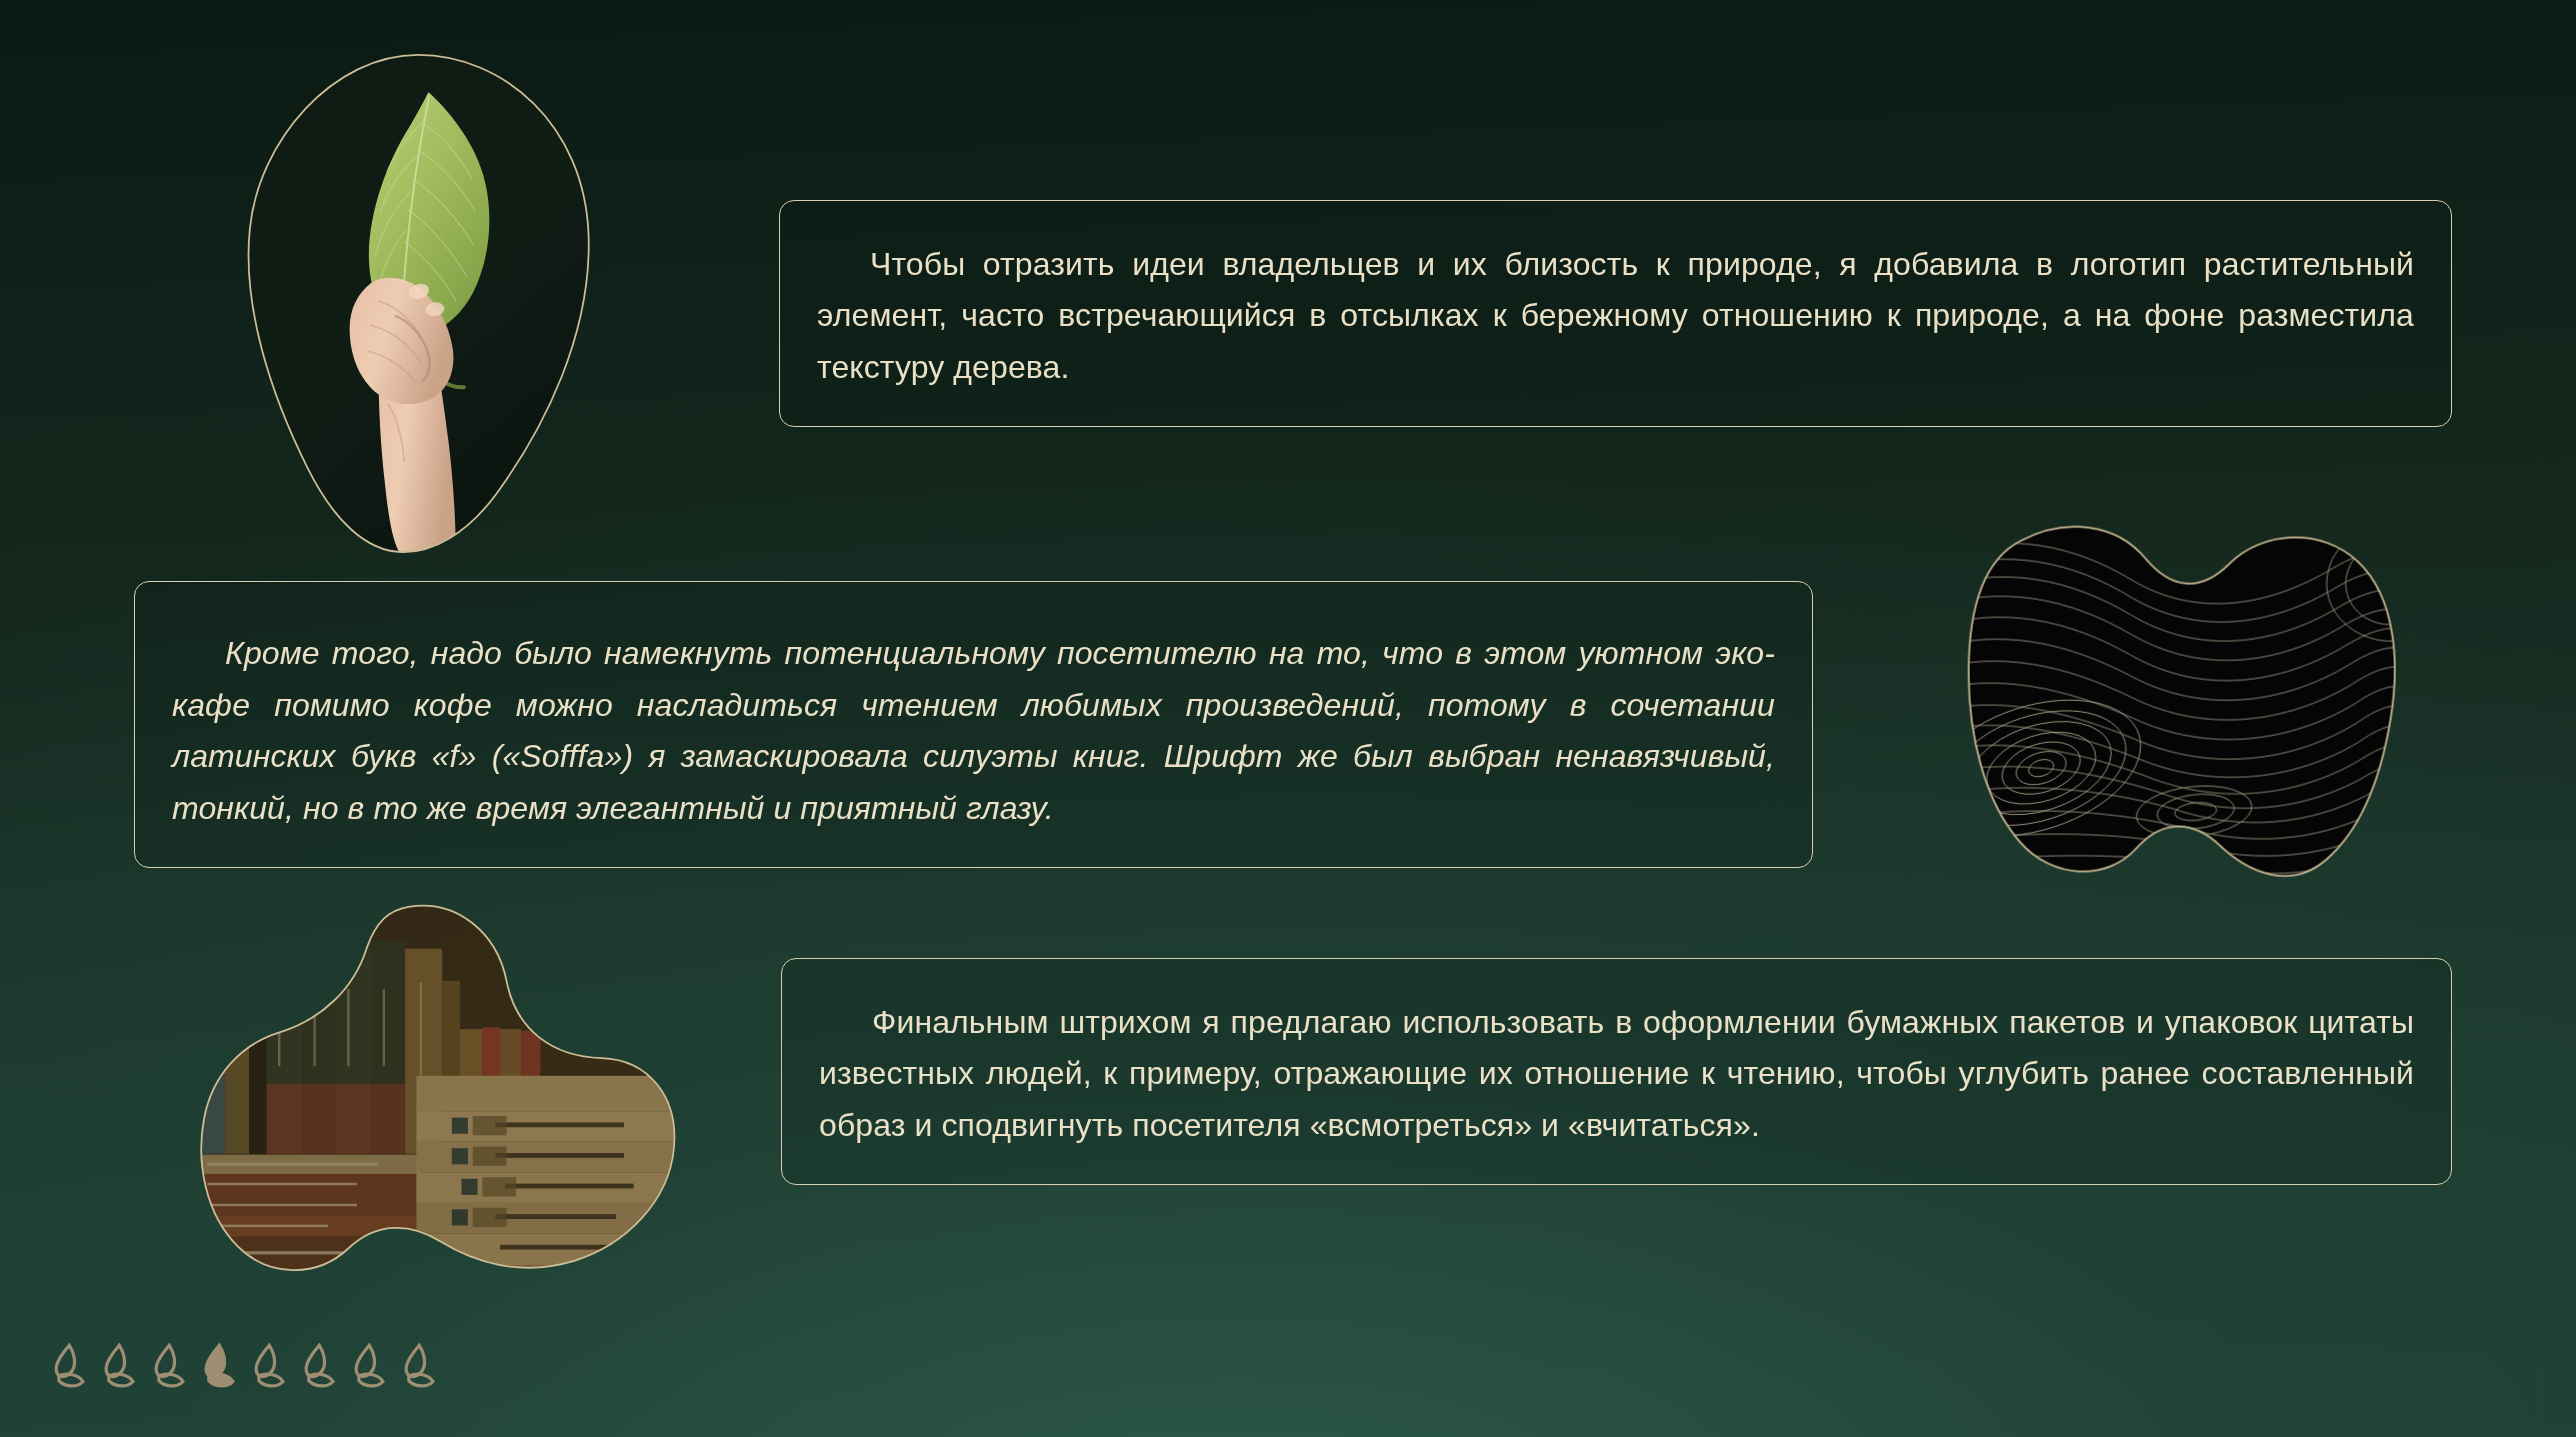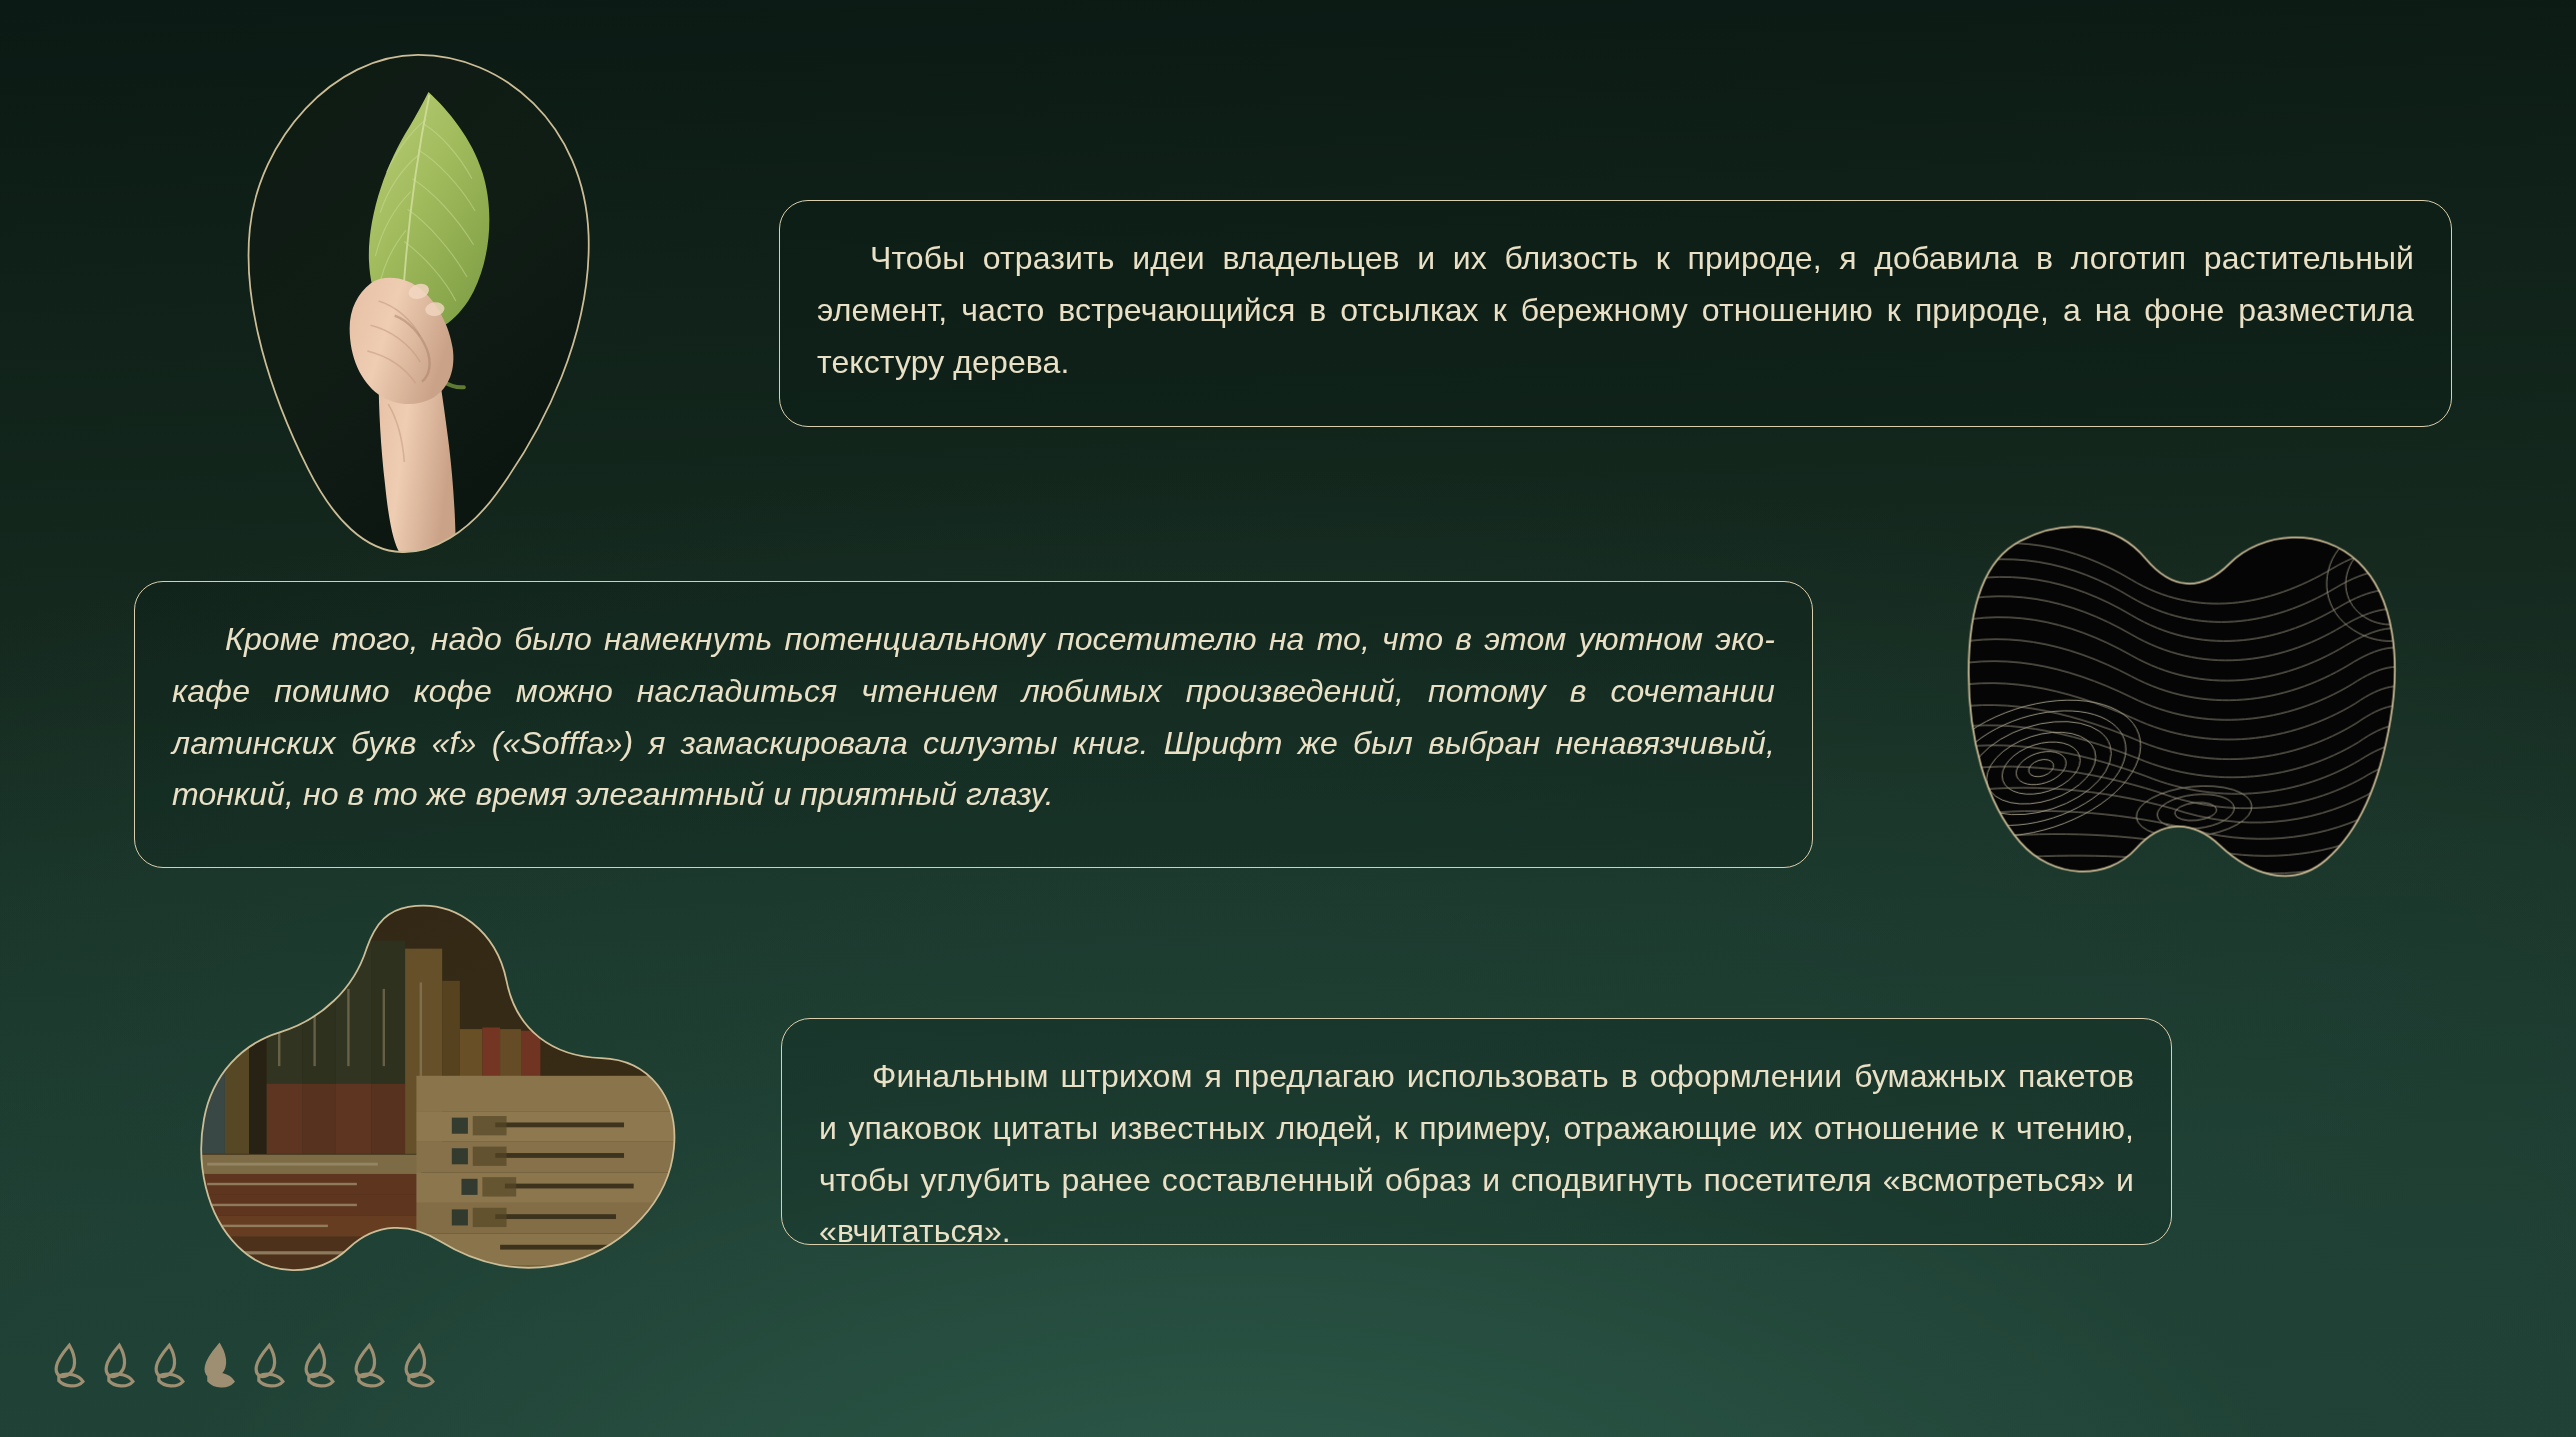--- a/index.html
+++ b/index.html
@@ -22,39 +22,39 @@
     background:
       radial-gradient(130% 105% at 48% 108%, rgba(46,93,76,0.88) 0%, rgba(33,70,57,0.55) 32%, rgba(13,28,22,0.0) 72%),
       linear-gradient(178deg, #0b1a14 0%, #102219 22%, #15291f 42%, #1a3328 62%, #1e3b30 80%, #203f34 100%);
   }
 
   
   .card {
     position: absolute;
     box-sizing: border-box;
     border: 1.6px solid #d9cfae;
-    border-radius: 29px;
+    border-radius: 15px;
     background: rgba(8,20,15,0.18);
     display: flex;
-    align-items: flex-start;
+    align-items: flex-end;
   }
   .card-text {
     width: 100%;
     color: #e9e0c6;
     font-size: 32px;
     line-height: 1.62;
     text-align: justify;
     text-indent: 53px;
     font-weight: 400;
     letter-spacing: 0.1px;
     font-stretch: condensed;
   }
   #card-1 { left: 779px;  top: 200px;  width: 1673px; height: 227px; padding: 0 37px; }
   #card-2 { left: 134px;  top: 581px;  width: 1679px; height: 287px; padding: 0 37px; font-style: italic; }
-  #card-3 { left: 781px;  top: 1018px; width: 1391px; height: 227px; padding: 0 37px; }
+  #card-3 { left: 781px;  top: 958px; width: 1671px; height: 227px; padding: 0 37px; }
 
   
   .blob { position: absolute; }
   .blob svg { display: block; overflow: visible; }
 
   
   .pager {
     position: absolute;
     left: 50px;
     bottom: 45px;

